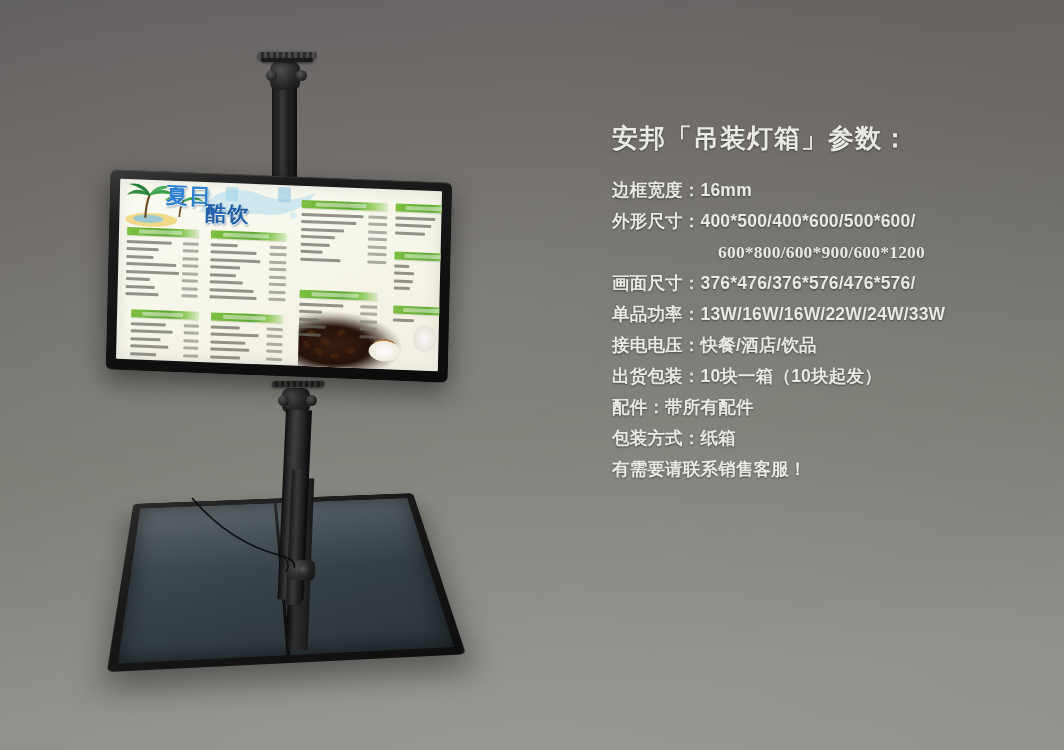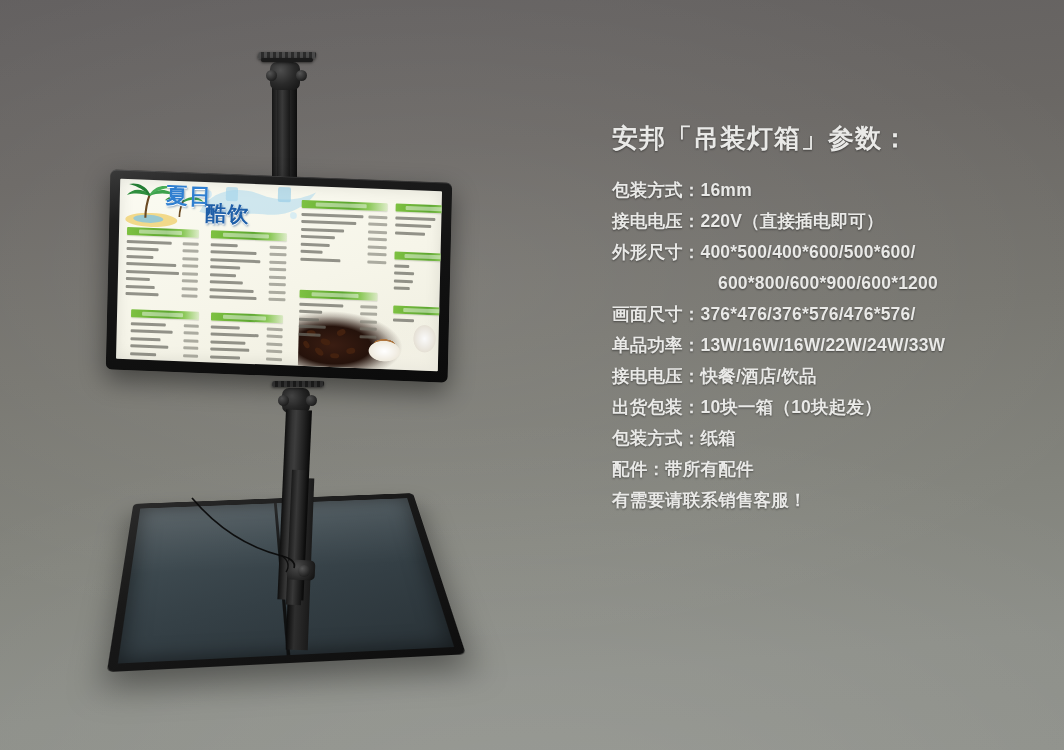--- a/index.html
+++ b/index.html
@@ -26,21 +26,21 @@
     text-shadow:0 1px 2px rgba(0,0,0,.45);
   }
   .spec-title{
     font-size:26px;font-weight:700;letter-spacing:1px;
     margin:0 0 22px 0;line-height:1.1;white-space:nowrap;
   }
   .spec-line{
     font-size:17.5px;font-weight:700;line-height:31px;
     white-space:nowrap;letter-spacing:.2px;
   }
-  .spec-line.indent{padding-left:106px;}
+  .spec-line.indent{padding-left:106px;font-family:Liberation Serif, serif;}
 
   
   .mount-plate{
     position:absolute;z-index:14;
     background:linear-gradient(180deg,#3b3b3b 0%,#262626 45%,#141414 100%);
     border-radius:2px;
     box-shadow:0 1px 3px rgba(0,0,0,.55);
   }
   .plate-top{left:258px;top:52px;width:58px;height:7px;
     background:repeating-linear-gradient(90deg,#4a4a4a 0 3px,#2b2b2b 3px 6px);
@@ -506,27 +506,26 @@
   <div class="clamp-knob"></div>
 
   <svg class="cable" viewBox="0 0 130 90">
     <path d="M2 4 C24 30 52 52 92 62 C100 64 106 68 104 74" stroke="#0b0b0b" stroke-width="1.7" fill="none" opacity=".95"></path>
     <path d="M92 62 C98 66 100 72 96 78" stroke="#0b0b0b" stroke-width="1.4" fill="none" opacity=".9"></path>
   </svg>
 
   <div class="spec">
     <div class="spec-title">安邦「吊装灯箱」参数：</div>
     <div>
-      <div class="spec-line">包装方式：16mm</div>
-      <div class="spec-line">接电电压：220V（直接插电即可）</div>
+      <div class="spec-line">边框宽度：16mm</div>
       <div class="spec-line">外形尺寸：400*500/400*600/500*600/</div>
       <div class="spec-line indent">600*800/600*900/600*1200</div>
       <div class="spec-line">画面尺寸：376*476/376*576/476*576/</div>
       <div class="spec-line">单品功率：13W/16W/16W/22W/24W/33W</div>
       <div class="spec-line">接电电压：快餐/酒店/饮品</div>
       <div class="spec-line">出货包装：10块一箱（10块起发）</div>
+      <div class="spec-line">配件：带所有配件</div>
       <div class="spec-line">包装方式：纸箱</div>
-      <div class="spec-line">配件：带所有配件</div>
       <div class="spec-line">有需要请联系销售客服！</div>
     </div>
   </div>
 
 </div>
 
 </body></html>

